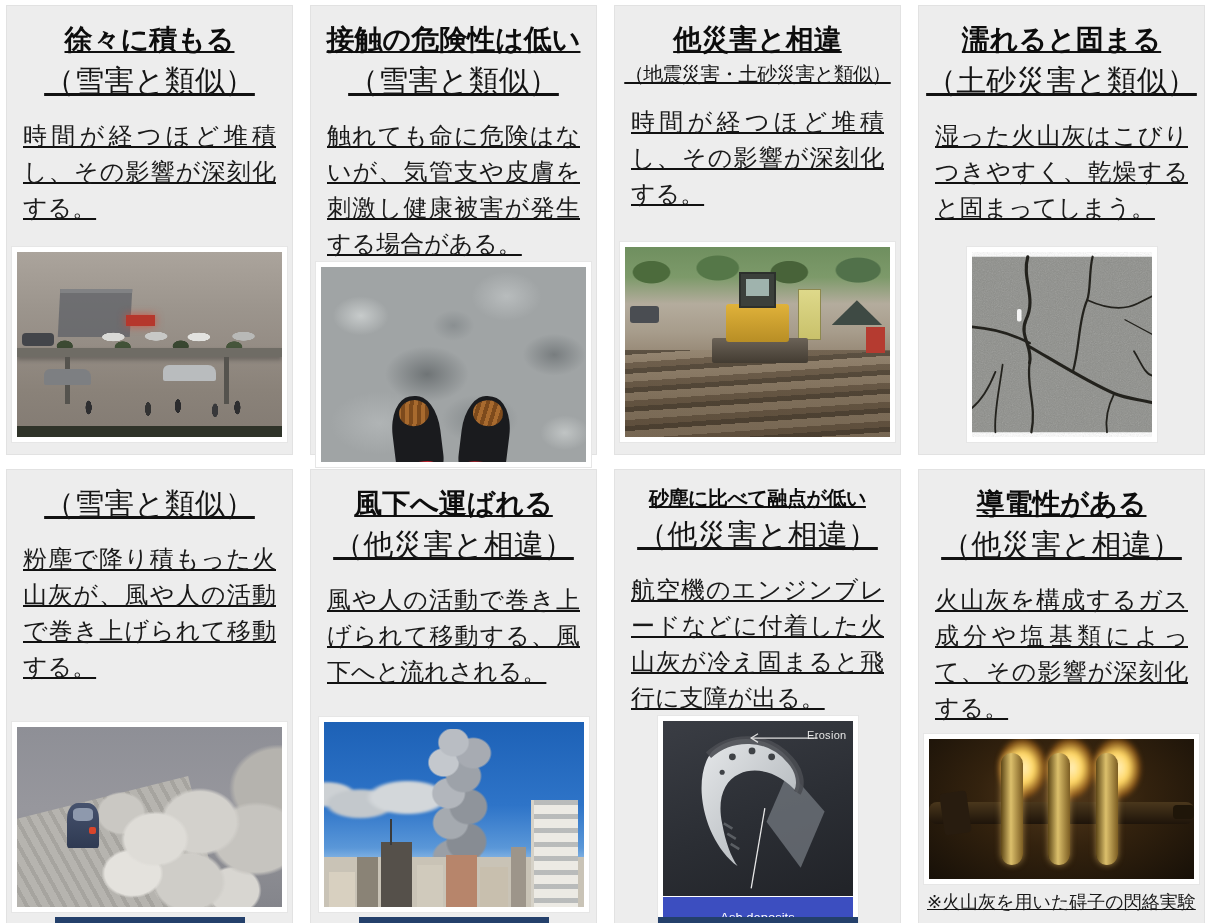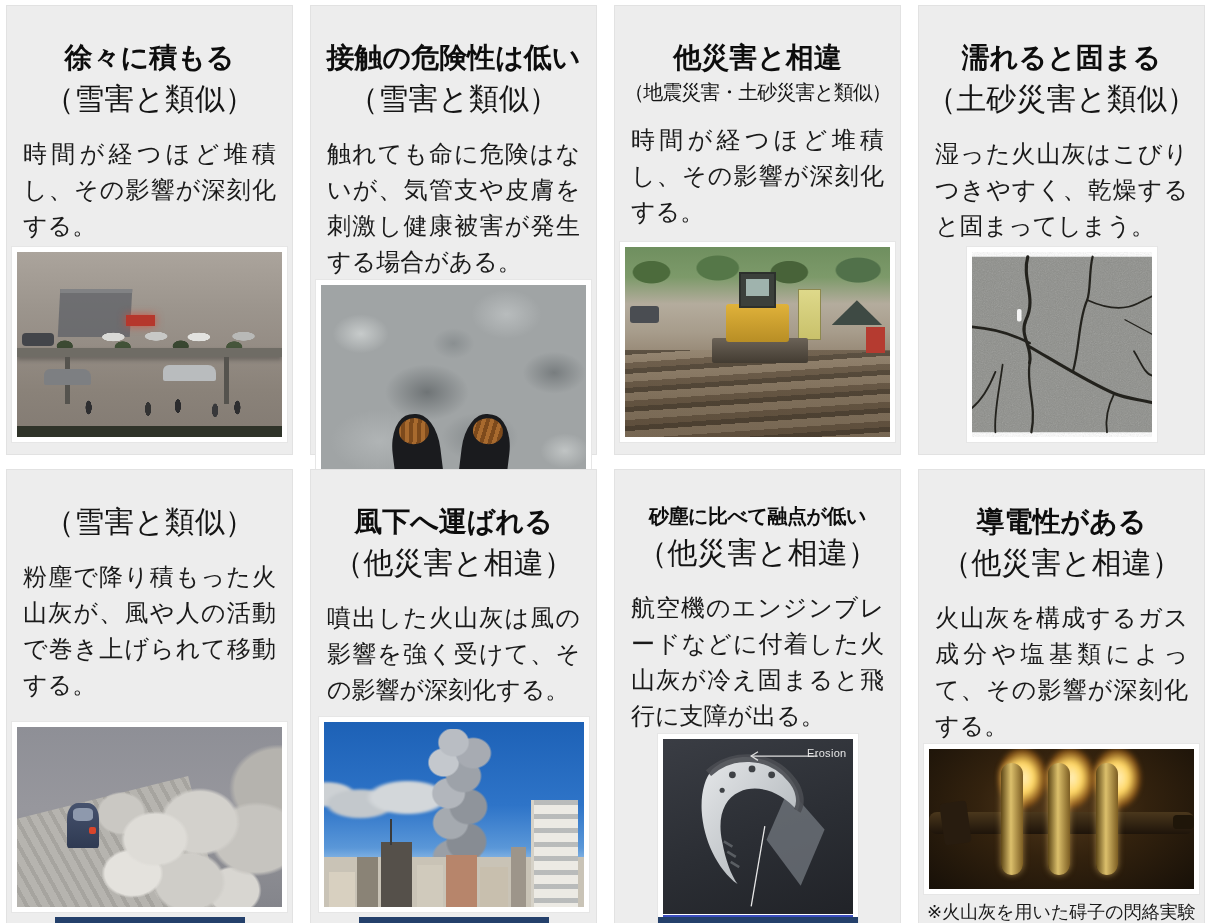--- a/index.html
+++ b/index.html
@@ -1,21 +1,21 @@
 <!DOCTYPE html>
 <html lang="ja"><head>
 <meta charset="utf-8">
 <style>
   html,body{margin:0;padding:0;background:#ffffff;}
   body{font-family:"Liberation Sans","DejaVu Sans",sans-serif;color:#111;}
   .page{width:1212px;height:923px;overflow:hidden;background:#fff;box-sizing:border-box;}
   .grid{display:grid;grid-template-columns:repeat(4,287px);grid-template-rows:450px 462px;
         gap:14px 17px;padding:5px 6px;box-sizing:border-box;}
   .card{background:#ededed;border:1px solid #e2e2e2;box-sizing:border-box;
-        display:flex;flex-direction:column;padding:32px 0 0;position:relative;}
+        display:flex;flex-direction:column;padding:14px 0 0;position:relative;text-decoration:underline;}
   .title{font-size:28px;font-weight:700;text-align:center;color:#0d0d0d;line-height:1.25;
          white-space:nowrap;margin:2px 0 4px;}
   .title.sm{font-size:20px;letter-spacing:-0.5px;}
   .subtitle{font-size:30px;text-align:center;color:#151515;margin:0 0 16px;white-space:nowrap;}
   .subtitle.sm{font-size:20px;letter-spacing:-1px;}
   .body-text{font-size:24px;line-height:1.5;color:#1a1a1a;margin:0;padding:0 16px;
              text-align:justify;}
   .frame{background:#ffffff;padding:5px;margin:auto auto 12px;box-shadow:0 0 0 1px #e6e6e6;}
   .row2 .frame{margin-bottom:18px;}
   .photo{position:relative;overflow:hidden;}
@@ -278,21 +278,21 @@
             <div class="p5-tail"></div>
           </div>
         </div>
       </div>
       <div class="cut-bar"></div>
     </div>
 
     <div class="card row2">
       <h2 class="title">風下へ運ばれる</h2>
       <div class="subtitle">（他災害と相違）</div>
-      <p class="body-text">噴出した火山灰は風の影響を強く受けて、その影響が深刻化する。</p>
+      <p class="body-text">風や人の活動で巻き上げられて移動する、風下へと流れされる。</p>
       <div class="frame">
         <div class="photo ph6">
           <div class="abs p6-drift"></div>
           <div class="abs p6-plume"></div>
           <div class="abs p6-city">
             <div class="abs p6-b1"></div>
             <div class="abs p6-b2"></div>
             <div class="abs p6-b3">
               <div class="p6-ant"></div>
             </div>

